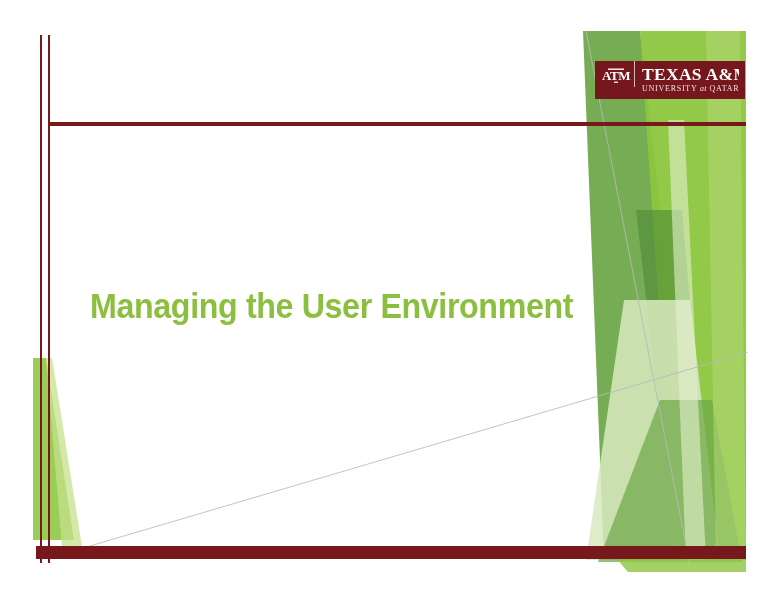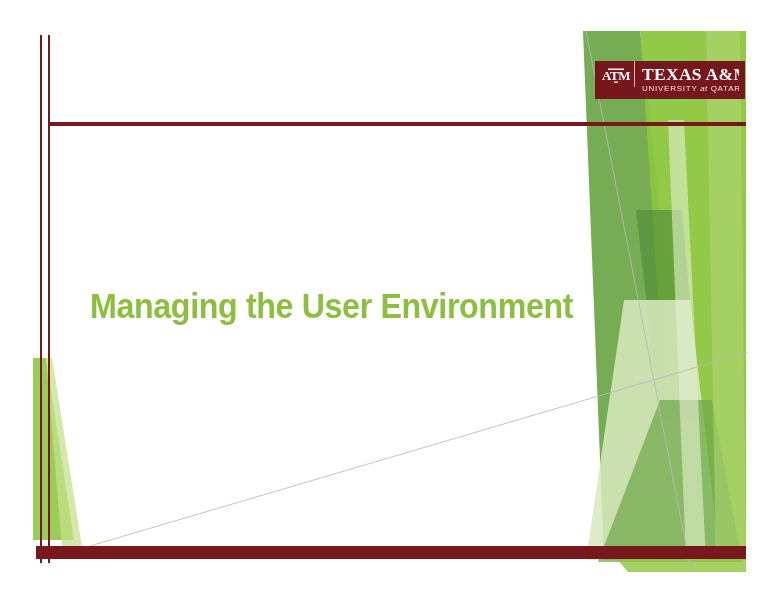--- a/index.html
+++ b/index.html
@@ -110,21 +110,21 @@
     color: #ffffff;
     font-family: "Liberation Serif", serif;
     font-weight: bold;
     font-size: 17.5px;
     line-height: 1.0;
     letter-spacing: 0.3px;
     white-space: nowrap;
   }
   .logo-line2 {
     color: #f2e4e5;
-    font-family: Liberation Sans, sans-serif;
+    font-family: Liberation Serif, serif;
     font-size: 8px;
     line-height: 1.25;
     letter-spacing: 0.75px;
     white-space: nowrap;
     margin-top: 1px;
   }
   .logo-line2 .em {
     font-style: italic;
     letter-spacing: 0.3px;
   }

